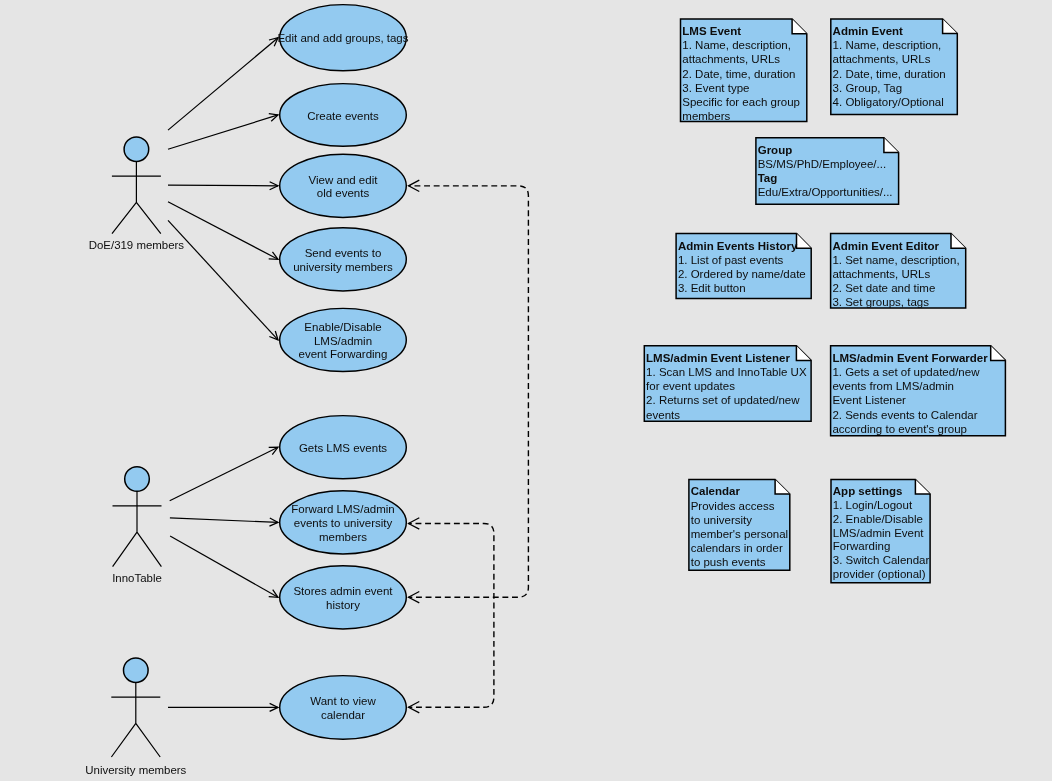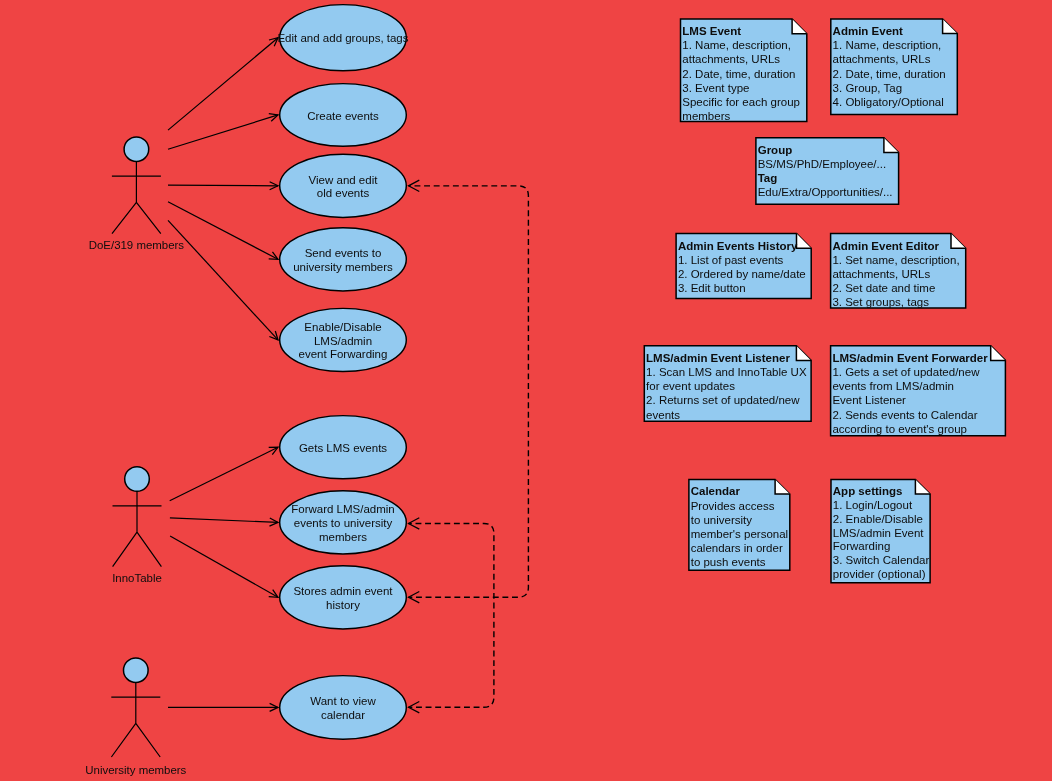--- a/index.html
+++ b/index.html
@@ -1,17 +1,17 @@
 <!DOCTYPE html>
 <html><head>
 <meta charset="utf-8">
 <style>
   html,body{margin:0;padding:0;background:#ffffff;}
   body{width:1052px;height:781px;overflow:hidden;font-family:"Liberation Sans",sans-serif;}
-  #canvas{position:relative;width:1052px;height:781px;background:#ef4444;}
+  #canvas{position:relative;width:1052px;height:781px;background:#e5e5e5;}
   svg{display:block;}
 </style>
 </head>
 <body>
 
 <div id="canvas">
   <svg id="svg" width="1052" height="781" viewBox="0 0 1052 781">
       <g>
         <g>
           <line x1="168" y1="130.1" x2="278" y2="37.7" stroke="#000000" stroke-width="1.2" stroke-linecap="butt"></line>

